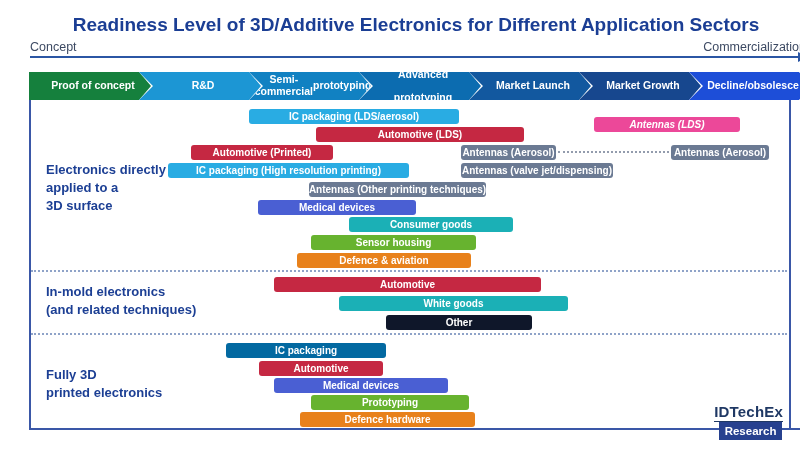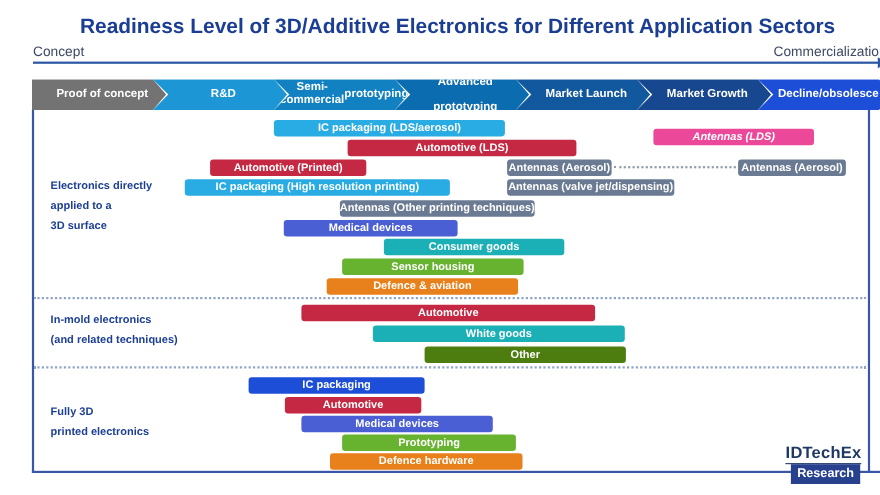--- a/index.html
+++ b/index.html
@@ -14,37 +14,37 @@
   .stage{position:absolute;top:72px;height:28px;display:flex;align-items:center;
          justify-content:center;color:#fff;font-weight:bold;font-size:10.5px;
          text-align:center;line-height:1.1;padding:0 8px 0 14px;box-sizing:border-box;}
   .frame{position:absolute;box-sizing:border-box;}
   .guide{position:absolute;width:2px;}
   .sep{position:absolute;height:0;border-top:2px dotted #8FA3C8;}
   .connector{position:absolute;height:0;border-top:2px dotted #939CAD;}
   .bar{position:absolute;height:15px;border-radius:3px;color:#fff;font-size:10px;
        font-weight:600;display:flex;align-items:center;justify-content:center;
        white-space:nowrap;overflow:visible;}
-  .sec-label{position:absolute;font-size:10px;font-weight:bold;line-height:18px;}
+  .sec-label{position:absolute;font-size:13px;font-weight:bold;line-height:18px;}
   .logo{position:absolute;top:403px;right:29px;display:flex;align-items:center;flex-direction:column;}
   .logo-brand{font-size:15px;font-weight:bold;letter-spacing:0.2px;
               border-bottom:1.5px solid #1F3864;padding-bottom:1px;margin-right:4px;}
   .logo-box{color:#fff;font-size:11.5px;font-weight:600;padding:3px 6px;}
 </style>
 </head>
 <body>
 
 <div id="canvas">
   <div class="title" style="color: rgb(27, 62, 148);">Readiness Level of 3D/Additive Electronics for Different Application Sectors</div>
   <div class="axis-label" style="left: 14px; color: rgb(61, 74, 99);">Concept</div>
   <div class="axis-label" style="right: 10px; color: rgb(61, 74, 99);">Commercialization</div>
   <div class="axis-line" style="background: rgb(43, 86, 164);"></div>
   <div class="axis-head" style="border-left: 9px solid rgb(43, 86, 164);"></div>
   <div id="stages">
-      <div class="stage" style="left: 13px; width: 122px; background: #737373; clip-path: polygon(0px 0px, 110px 0px, 100% 50%, 110px 100%, 0px 100%); text-align: center;">
+      <div class="stage" style="left: 13px; width: 122px; background: #15803d; clip-path: polygon(0px 0px, 110px 0px, 100% 50%, 110px 100%, 0px 100%); text-align: center;">
         <span>Proof of concept</span>
       </div>
       <div class="stage" style="left: 123px; width: 122px; background: rgb(28, 150, 212); clip-path: polygon(0px 0px, 110px 0px, 100% 50%, 110px 100%, 0px 100%, 14px 50%);">
         <span>R&amp;D</span>
       </div>
       <div class="stage" style="left: 233px; width: 122px; background: rgb(17, 129, 194); clip-path: polygon(0px 0px, 110px 0px, 100% 50%, 110px 100%, 0px 100%, 14px 50%);">
         <span>Semi-commercial</span>
         <br>
         <span>prototyping</span>
       </div>
@@ -76,23 +76,23 @@
       <div class="bar" style="left: 152px; top: 163px; width: 241px; background: rgb(41, 172, 227);">IC packaging (High resolution printing)</div>
       <div class="bar" style="left: 445px; top: 163px; width: 152px; background: rgb(107, 122, 147);">Antennas (valve jet/dispensing)</div>
       <div class="bar" style="left: 293px; top: 182px; width: 177px; background: rgb(107, 122, 147);">Antennas (Other printing techniques)</div>
       <div class="bar" style="left: 242px; top: 200px; width: 158px; background: rgb(74, 95, 211);">Medical devices</div>
       <div class="bar" style="left: 333px; top: 217px; width: 164px; background: rgb(27, 176, 182);">Consumer goods</div>
       <div class="bar" style="left: 295px; top: 235px; width: 165px; background: rgb(103, 179, 47);">Sensor housing</div>
       <div class="bar" style="left: 281px; top: 253px; width: 174px; background: rgb(232, 129, 27);">Defence &amp; aviation</div>
       <div class="sec-label" style="left: 30px; top: 283px; color: rgb(28, 63, 148);"><span>In-mold electronics</span><br><span>(and related techniques)</span></div>
       <div class="bar" style="left: 258px; top: 277px; width: 267px; background: rgb(197, 40, 66);">Automotive</div>
       <div class="bar" style="left: 323px; top: 296px; width: 229px; background: rgb(27, 176, 182);">White goods</div>
-      <div class="bar" style="left: 370px; top: 315px; width: 183px; background: #4d7c0f;">Other</div>
+      <div class="bar" style="left: 370px; top: 315px; width: 146px; background: #0f172a;">Other</div>
       <div class="sec-label" style="left: 30px; top: 366px; color: rgb(28, 63, 148);"><span>Fully 3D</span><br><span>printed electronics</span></div>
-      <div class="bar" style="left: 210px; top: 343px; width: 160px; background: #1d4ed8;">IC packaging</div>
+      <div class="bar" style="left: 210px; top: 343px; width: 160px; background: #0369a1;">IC packaging</div>
       <div class="bar" style="left: 243px; top: 361px; width: 124px; background: rgb(197, 40, 66);">Automotive</div>
       <div class="bar" style="left: 258px; top: 378px; width: 174px; background: rgb(74, 95, 211);">Medical devices</div>
       <div class="bar" style="left: 295px; top: 395px; width: 158px; background: rgb(103, 179, 47);">Prototyping</div>
       <div class="bar" style="left: 284px; top: 412px; width: 175px; background: rgb(232, 129, 27);">Defence hardware</div>
       <div class="sep" style="left: 15px; top: 270px; width: 756px;"></div>
       <div class="sep" style="left: 15px; top: 333px; width: 756px;"></div>
       <div class="connector" style="left: 542px; top: 151px; width: 111px;"></div>
     </div>
   <div class="logo">
     <span class="logo-brand" style="color: rgb(31, 56, 100); border-bottom-color: rgb(31, 56, 100);">IDTechEx</span>

